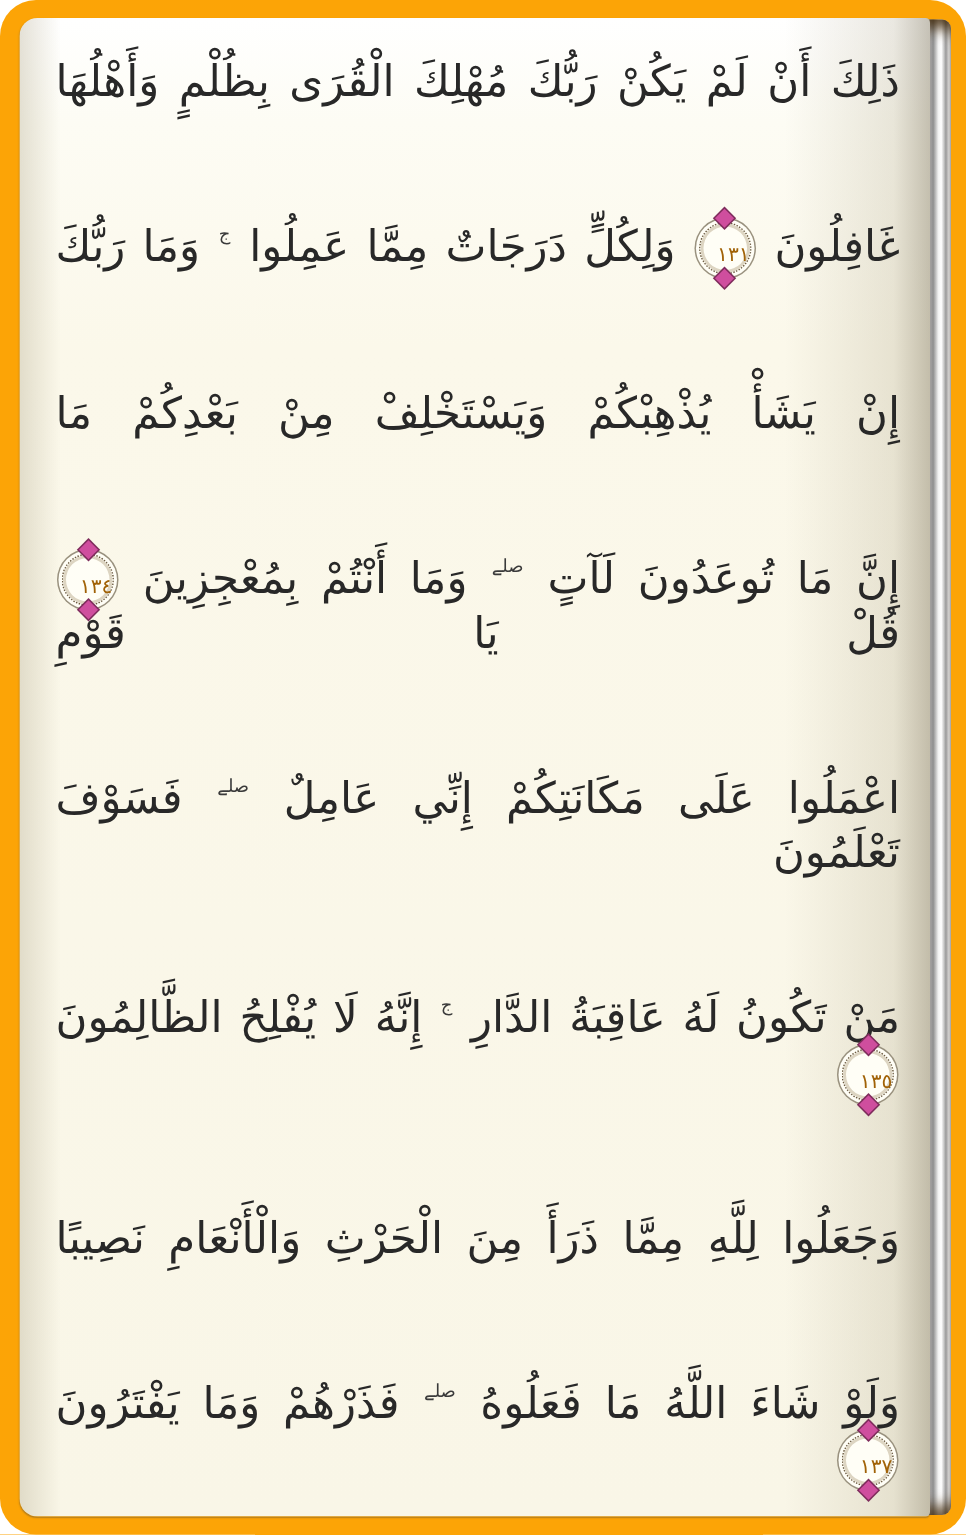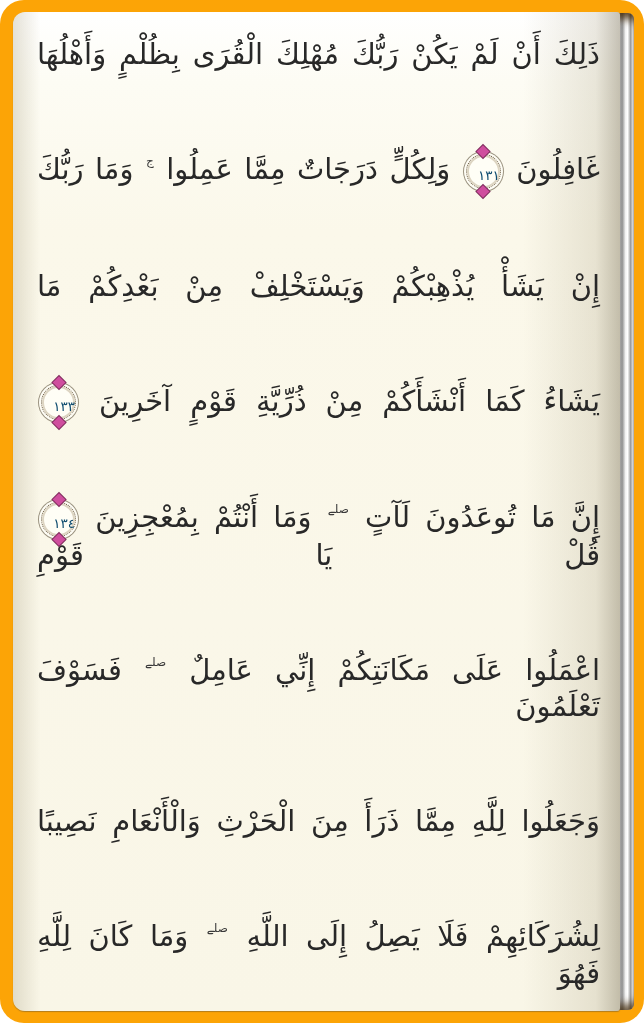--- a/index.html
+++ b/index.html
@@ -77,33 +77,33 @@
   .verse-marker::before,
   .verse-marker::after{
     content:"";position:absolute;left:50%;
     width:9px;height:9px;background:#CF4E9E;
     transform:translateX(-50%) rotate(45deg);
     box-shadow:0 0 0 1px #7e2c5c;
   }
   .verse-marker::before{top:-8px;}
   .verse-marker::after{bottom:-8px;}
   .vnum{
-    font-size:13.5px;color:#0c4a6e;display:inline-block;
+    font-size:13.5px;color:#a16207;display:inline-block;
   }
 </style>
 </head>
 <body>
 
 <div class="frame">
   <div class="page-stack"></div>
   <div class="paper">
     <div class="text-area" id="lines">
         <div class="line"><span class="txt">ذَلِكَ أَنْ لَمْ يَكُنْ رَبُّكَ مُهْلِكَ الْقُرَى بِظُلْمٍ وَأَهْلُهَا</span> </div>
         <div class="line"><span class="txt">غَافِلُونَ</span> <span class="verse-marker"><span class="vnum">١٣١</span></span> <span class="txt">وَلِكُلٍّ دَرَجَاتٌ مِمَّا عَمِلُوا</span> <span class="pause">ج</span> <span class="txt">وَمَا رَبُّكَ</span> </div>
         <div class="line"><span class="txt">إِنْ يَشَأْ يُذْهِبْكُمْ وَيَسْتَخْلِفْ مِنْ بَعْدِكُمْ مَا</span> </div>
-        <div class="line"><span class="txt">يَشَاءُ كَمَا أَنْشَأَكُمْ مِنْ ذُرِّيَّةِ قَوْمٍ آخَرِينَ</span> <span class="verse-marker"><span class="vnum">١٣٣</span></span> </div>
         <div class="line"><span class="txt">إِنَّ مَا تُوعَدُونَ لَآتٍ</span> <span class="pause">صلے</span> <span class="txt">وَمَا أَنْتُمْ بِمُعْجِزِينَ</span> <span class="verse-marker"><span class="vnum">١٣٤</span></span> <span class="txt">قُلْ يَا قَوْمِ</span> </div>
         <div class="line"><span class="txt">اعْمَلُوا عَلَى مَكَانَتِكُمْ إِنِّي عَامِلٌ</span> <span class="pause">صلے</span> <span class="txt">فَسَوْفَ تَعْلَمُونَ</span> </div>
+        <div class="line"><span class="txt">مَنْ تَكُونُ لَهُ عَاقِبَةُ الدَّارِ</span> <span class="pause">ج</span> <span class="txt">إِنَّهُ لَا يُفْلِحُ الظَّالِمُونَ</span> <span class="verse-marker"><span class="vnum">١٣٥</span></span> </div>
         <div class="line"><span class="txt">وَجَعَلُوا لِلَّهِ مِمَّا ذَرَأَ مِنَ الْحَرْثِ وَالْأَنْعَامِ نَصِيبًا</span> </div>
-        <div class="line"><span class="txt">لِشُرَكَائِهِمْ فَلَا يَصِلُ إِلَى اللَّهِ</span> <span class="pause">صلے</span> <span class="txt">وَمَا كَانَ لِلَّهِ فَهُوَ</span> </div>
+        <div class="line"><span class="txt">وَلَوْ شَاءَ اللَّهُ مَا فَعَلُوهُ</span> <span class="pause">صلے</span> <span class="txt">فَذَرْهُمْ وَمَا يَفْتَرُونَ</span> <span class="verse-marker"><span class="vnum">١٣٧</span></span> </div>
       </div>
   </div>
 </div>
 
 </body></html>

